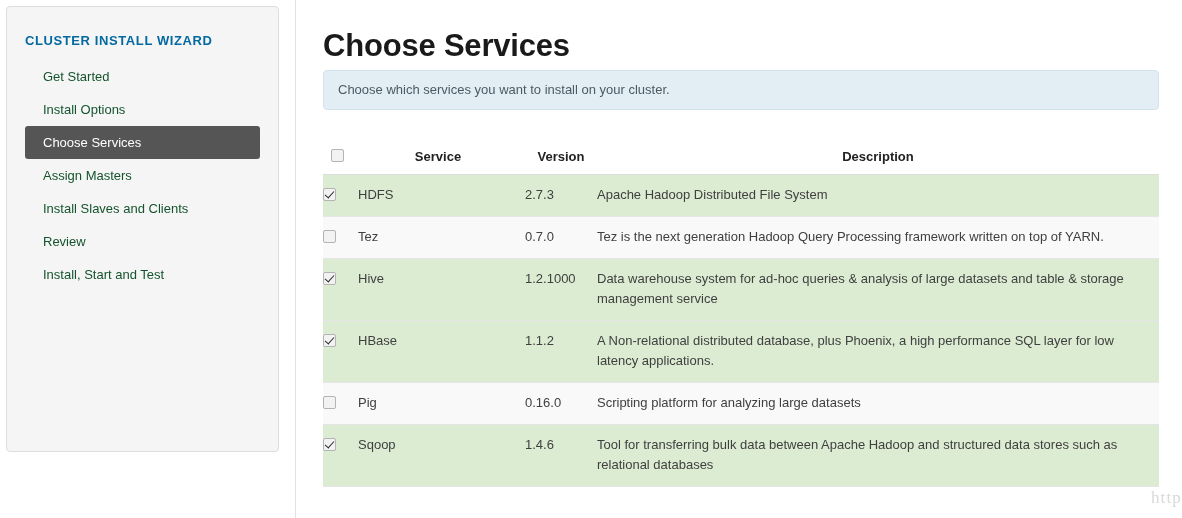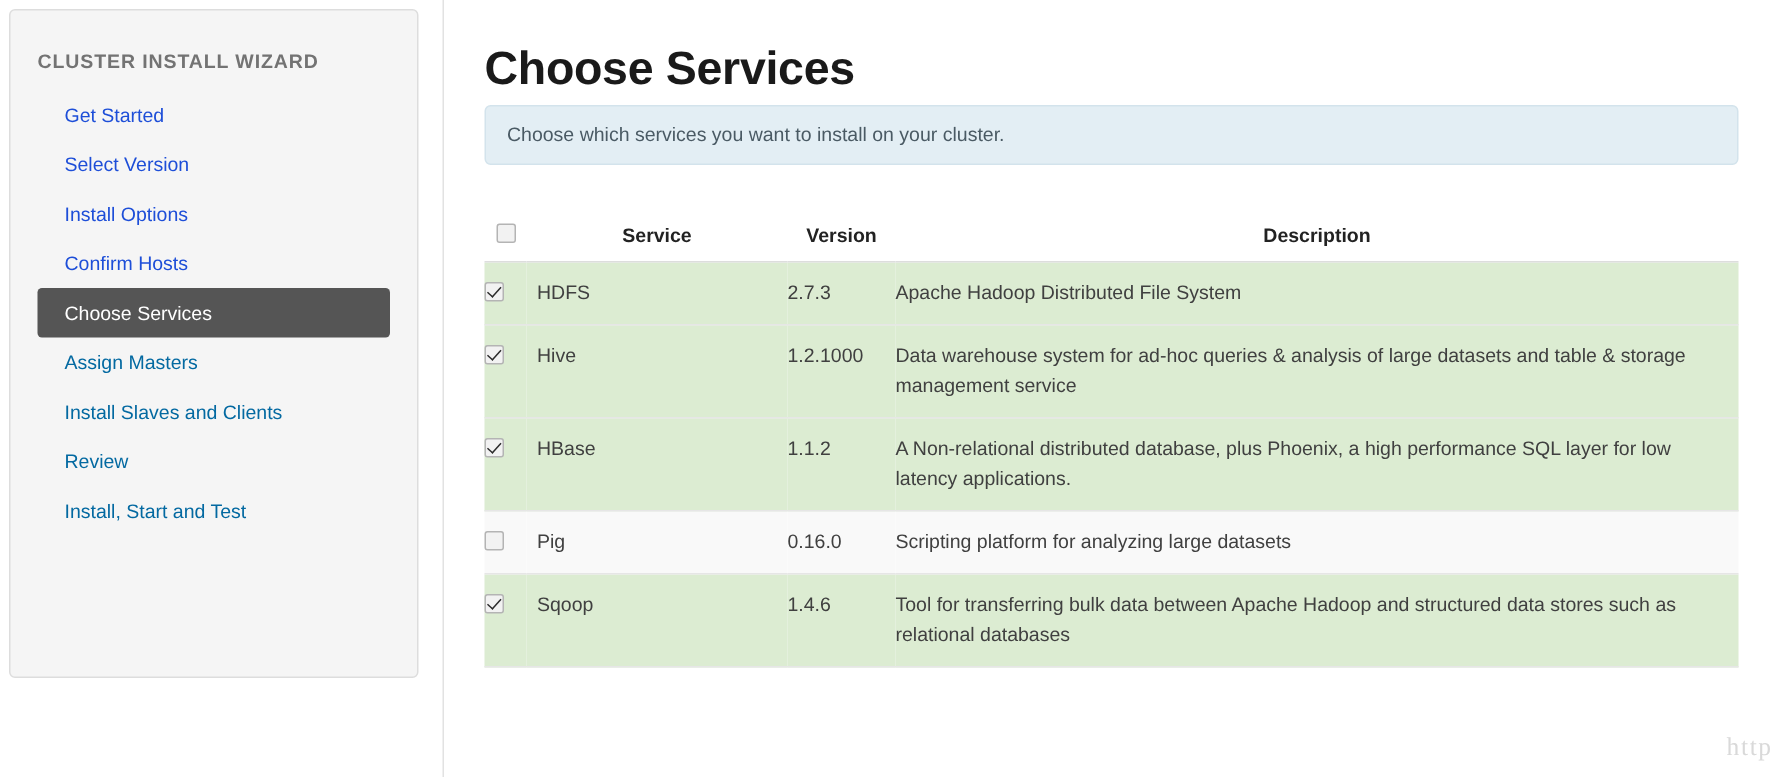--- a/index.html
+++ b/index.html
@@ -33,21 +33,21 @@
     height: 446px;
     background: #f5f5f5;
     border: 1px solid #dddddd;
     border-radius: 4px;
     box-sizing: border-box;
   }
   #sidebar-title {
     font-size: 13px;
     font-weight: bold;
     letter-spacing: 0.6px;
-    color: #737373;
+    color: #0369a1;
     padding: 26px 0 0 18px;
     line-height: 16px;
   }
   #wizard-nav {
     list-style: none;
     margin: 0;
     padding: 11px 0 0 0;
   }
   #wizard-nav li {
     margin: 0;
@@ -57,30 +57,30 @@
     display: block;
     padding: 8px 15px 8px 18px;
     margin: 0 18px 0 18px;
     font-size: 13px;
     line-height: 17px;
     border-radius: 3px;
     text-decoration: none;
     white-space: nowrap;
   }
   .nav-link.state-done {
-    color: #1d4ed8;
+    color: #14532d;
     cursor: pointer;
   }
   .nav-link.state-active {
     color: #ffffff;
     background: #555555;
     cursor: default;
   }
   .nav-link.state-upcoming {
-    color: #0369a1;
+    color: #14532d;
     cursor: default;
   }
 
   
   #main {
     position: absolute;
     left: 295px;
     top: 0;
     width: 887px;
     height: 518px;
@@ -196,27 +196,21 @@
 
 <div id="app">
 
   <aside id="sidebar">
     <div id="sidebar-title">CLUSTER INSTALL WIZARD</div>
     <ul id="wizard-nav">
         <li>
           <a class="nav-link state-done">Get Started</a>
         </li>
         <li>
-          <a class="nav-link state-done">Select Version</a>
-        </li>
-        <li>
           <a class="nav-link state-done">Install Options</a>
-        </li>
-        <li>
-          <a class="nav-link state-done">Confirm Hosts</a>
         </li>
         <li>
           <a class="nav-link state-active">Choose Services</a>
         </li>
         <li>
           <a class="nav-link state-upcoming">Assign Masters</a>
         </li>
         <li>
           <a class="nav-link state-upcoming">Install Slaves and Clients</a>
         </li>
@@ -253,20 +247,26 @@
             <th>Description</th>
           </tr>
         </thead>
         <tbody id="services-table-body">
             <tr class="row-selected">
               <td><span class="cb checked"></span></td>
               <td><span class="service-name">HDFS</span></td>
               <td>2.7.3</td>
               <td class="col-desc">Apache Hadoop Distributed File System</td>
             </tr>
+            <tr class="row-unselected">
+              <td><span class="cb"></span></td>
+              <td><span class="service-name">Tez</span></td>
+              <td>0.7.0</td>
+              <td class="col-desc">Tez is the next generation Hadoop Query Processing framework written on top of YARN.</td>
+            </tr>
             <tr class="row-selected">
               <td><span class="cb checked"></span></td>
               <td><span class="service-name">Hive</span></td>
               <td>1.2.1000</td>
               <td class="col-desc">Data warehouse system for ad-hoc queries &amp; analysis of large datasets and table &amp; storage management service</td>
             </tr>
             <tr class="row-selected">
               <td><span class="cb checked"></span></td>
               <td><span class="service-name">HBase</span></td>
               <td>1.1.2</td>

